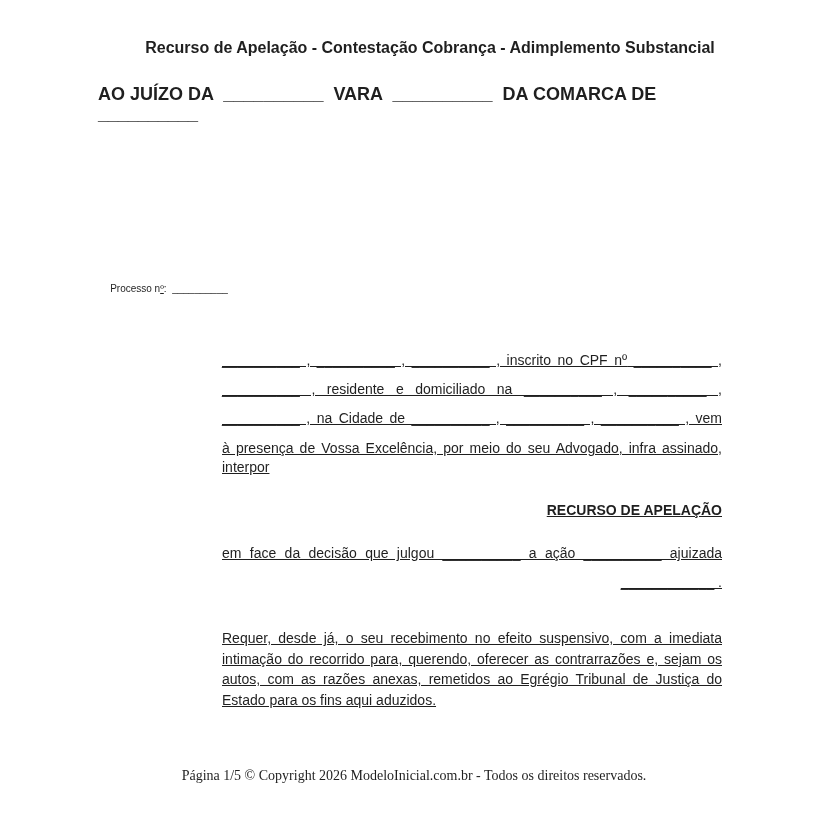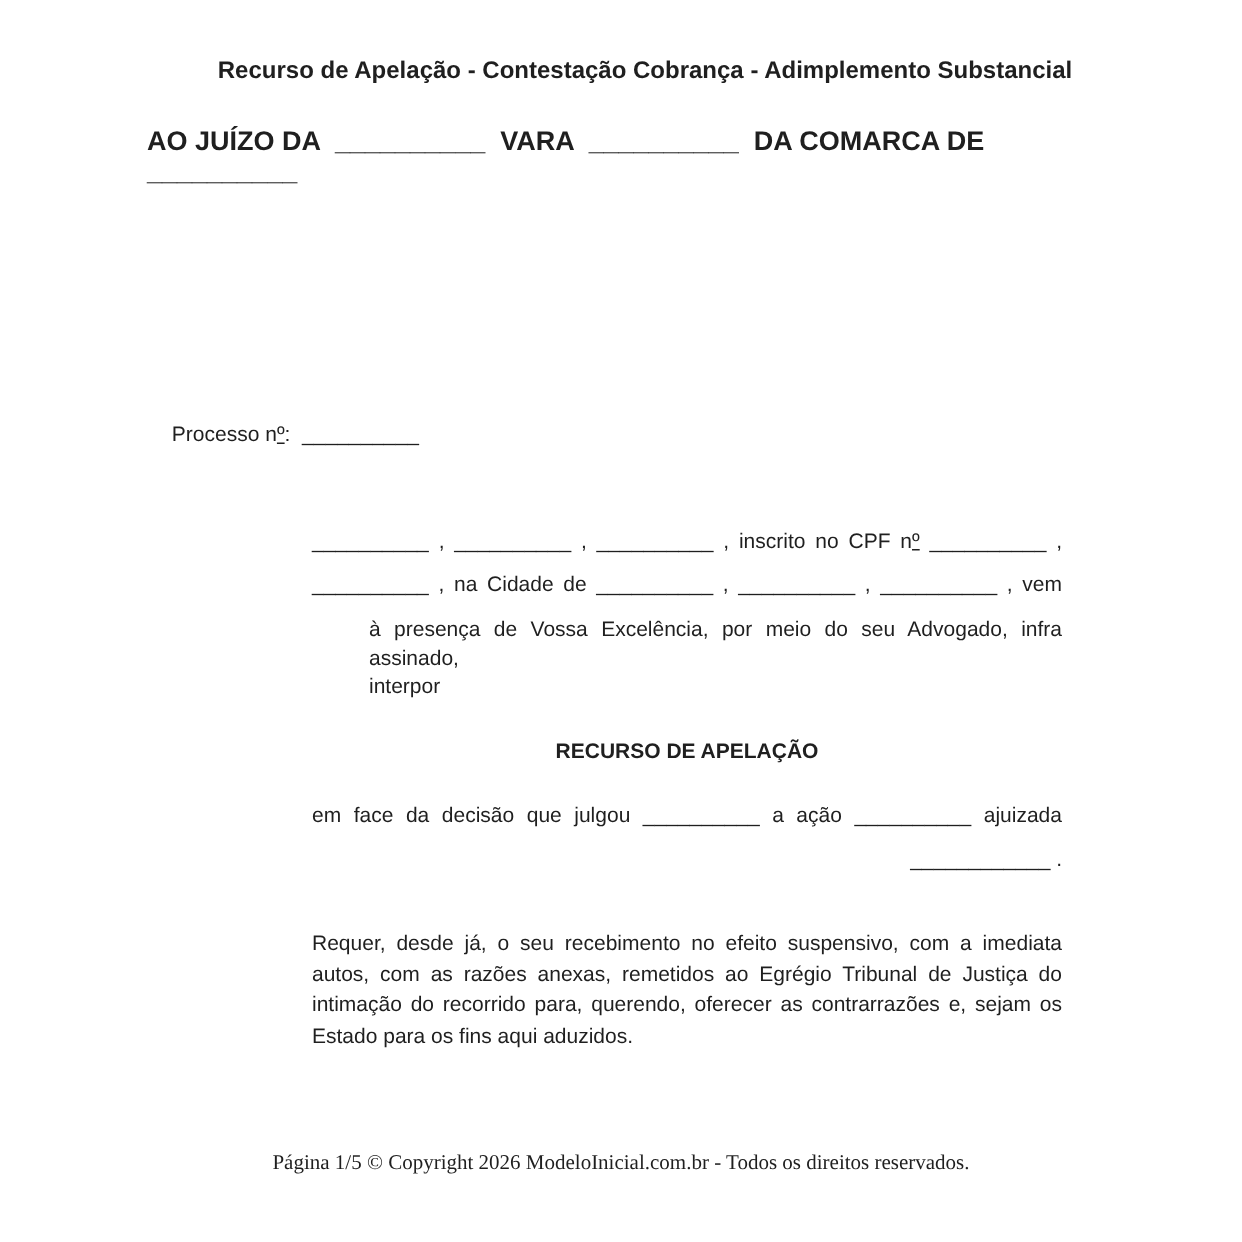--- a/index.html
+++ b/index.html
@@ -33,41 +33,42 @@
     right: 90px;
     font-size: 18px;
     font-weight: 700;
     line-height: 20px;
     white-space: pre-wrap;
   }
   .processo-line {
     position: absolute;
     top: 259px;
     left: 99px;
-    font-size: 14px;
+    font-size: 10px;
     line-height: 20px;
     white-space: pre-wrap;
   }
   .main-block {
     position: absolute;
     top: 346px;
-    left: 208px;
+    left: 222px;
     width: 500px;
     font-size: 14px;
+    text-decoration: underline;
   }
   .fline { line-height: 29px; text-align: right; }
-  .tline { line-height: 19px; margin-left: 38px; }
+  .tline { line-height: 19px; }
   .gap-top { margin-top: 6px; }
   .j {
     text-align: justify;
     text-align-last: justify;
     text-justify: inter-word;
   }
   .appeal-heading {
-    text-align: center;
+    text-align: right;
     font-weight: 700;
     font-size: 14px;
     line-height: 19px;
     margin-top: 24px;
     margin-bottom: 19px;
   }
   .requer-par { margin-top: 31px; }
   .rline { line-height: 20.5px; }
   .ord { text-decoration: underline; }
   .page-footer {
@@ -93,37 +94,38 @@
   <div class="processo-line">
     <span>Processo n</span><span class="ord">º</span><span>:  __________</span>
   </div>
 
   <div class="main-block">
 
     <div class="fline j">
       <span>__________ , __________ , __________ , inscrito no CPF n</span><span class="ord">º</span><span> __________ ,</span>
     </div>
 
+    <div class="fline j">__________ , residente e domiciliado na __________ , __________ ,</div>
 
     <div class="fline j">__________ , na Cidade de __________ , __________ , __________ , vem</div>
 
     <div class="tline j gap-top">à presença de Vossa Excelência, por meio do seu Advogado, infra assinado,</div>
 
     <div class="tline">interpor</div>
 
     <div class="appeal-heading">RECURSO DE APELAÇÃO</div>
 
     <div class="fline j">em face da decisão que julgou __________ a ação __________ ajuizada</div>
 
     <div class="fline">____________ .</div>
 
     <div class="requer-par">
       <div class="rline j">Requer, desde já, o seu recebimento no efeito suspensivo, com a imediata</div>
+      <div class="rline j">intimação do recorrido para, querendo, oferecer as contrarrazões e, sejam os</div>
       <div class="rline j">autos, com as razões anexas, remetidos ao Egrégio Tribunal de Justiça do</div>
-      <div class="rline j">intimação do recorrido para, querendo, oferecer as contrarrazões e, sejam os</div>
       <div class="rline">Estado para os fins aqui aduzidos.</div>
     </div>
 
   </div>
 
   <div class="page-footer">Página 1/5 © Copyright 2026 ModeloInicial.com.br - Todos os direitos reservados.</div>
 
 </div>
 
 </body></html>

